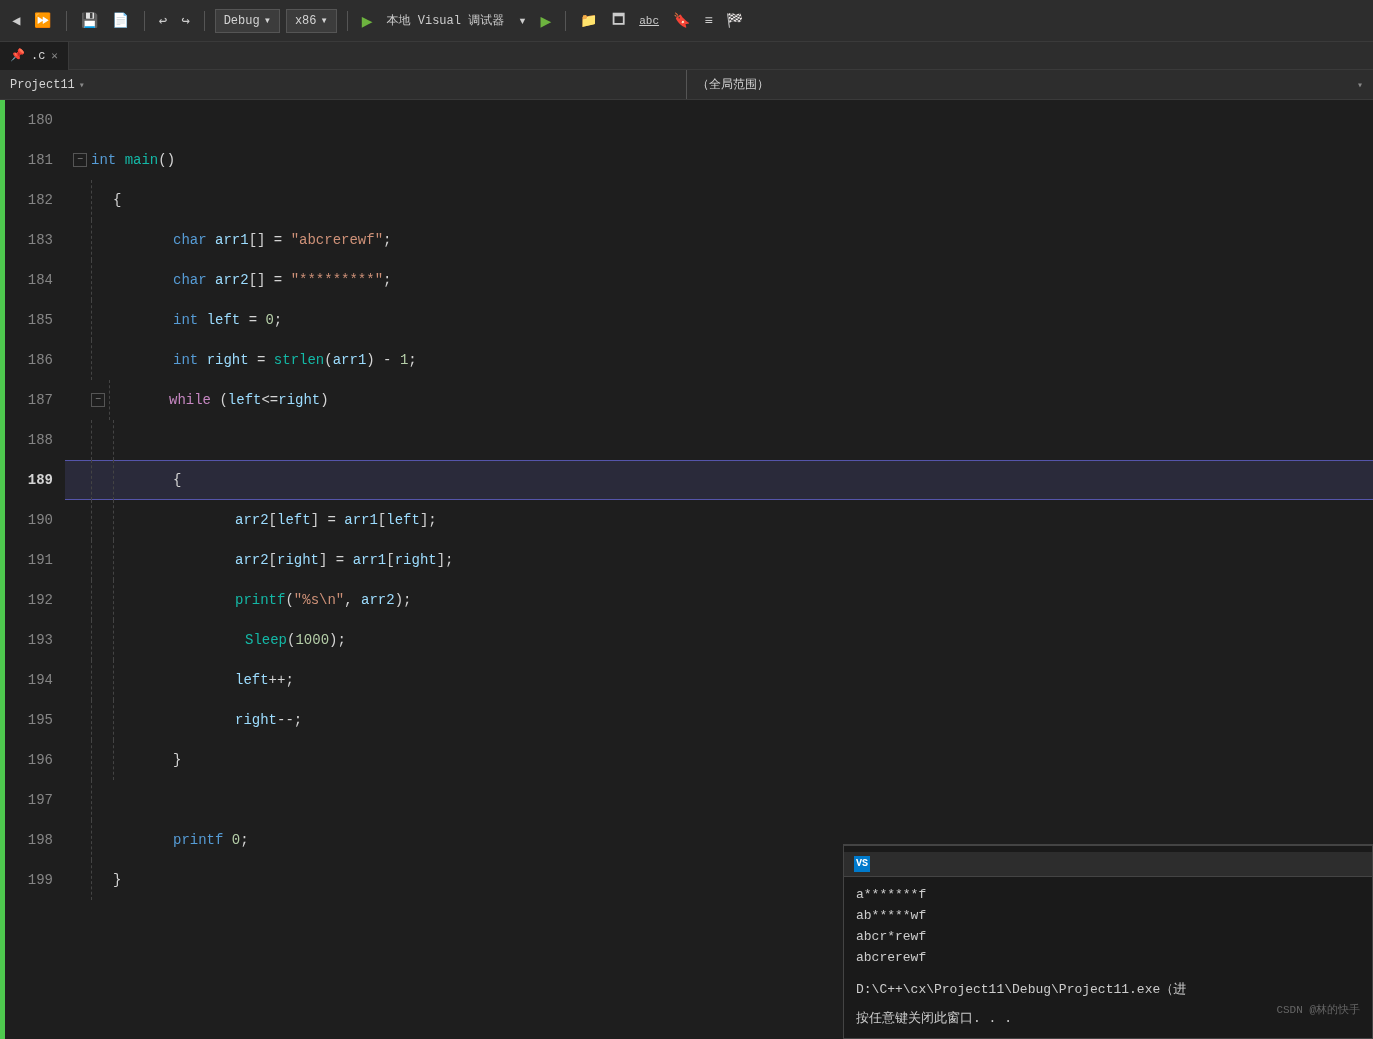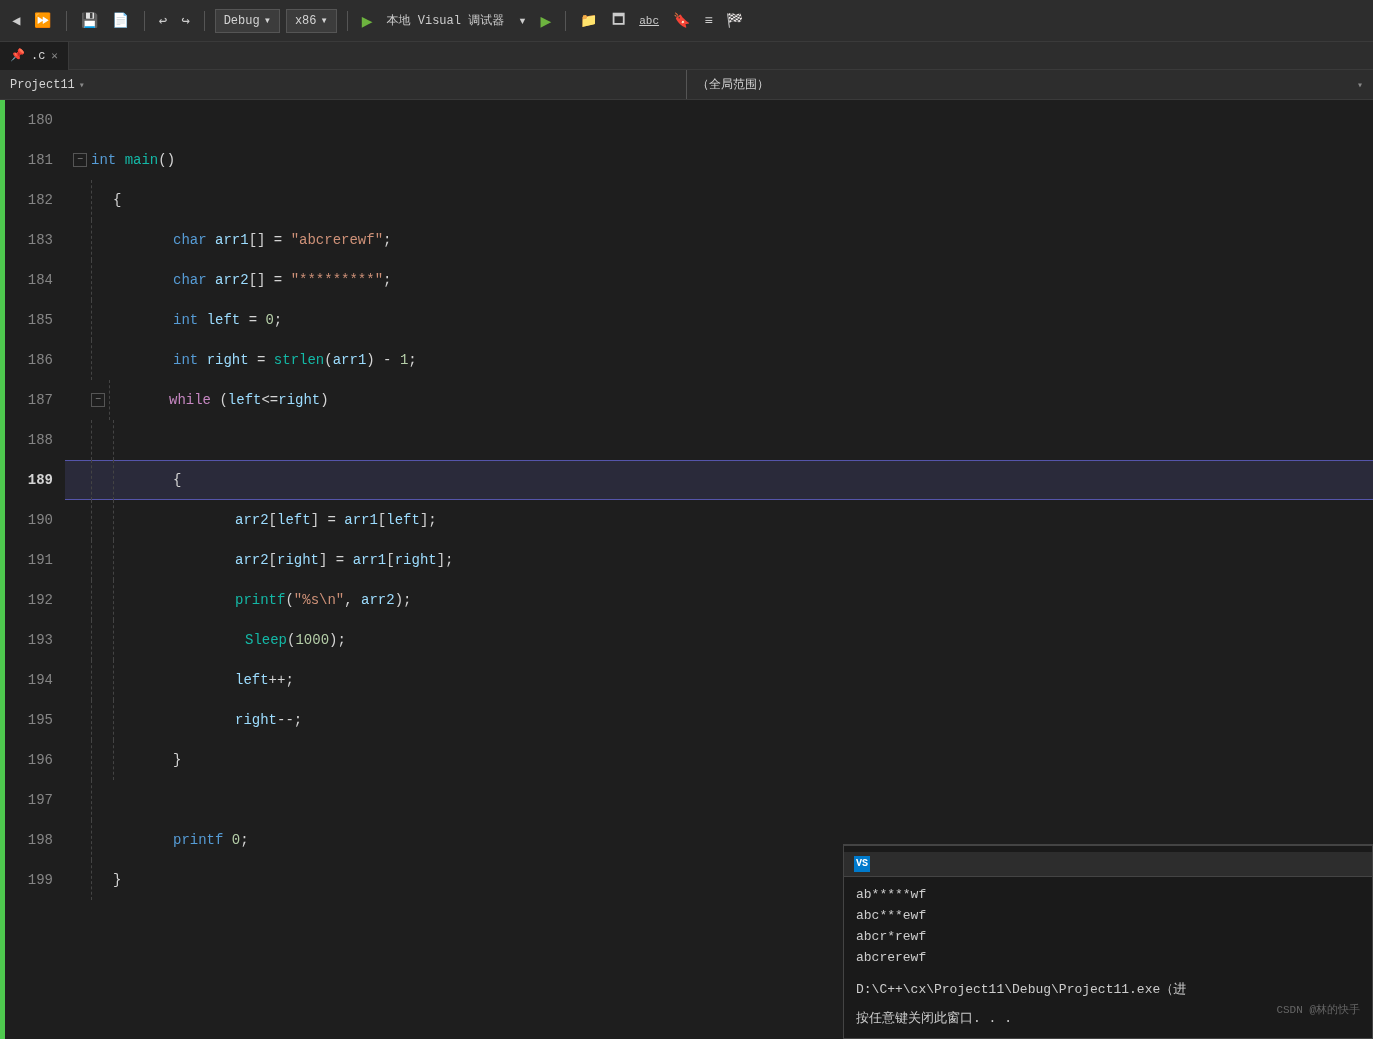--- a/index.html
+++ b/index.html
@@ -472,22 +472,22 @@
       <span style="display:inline-block;width:18px;"></span>
       <span style="display:inline-block;width:20px;border-left:1px dashed #444;height:40px;margin-right:2px;vertical-align:middle;"></span>
       <span class="plain">}</span>
     </div>
 
     <div class="debug-console">
       <div class="debug-console-title">
         <span class="icon-box">VS</span>
       </div>
       <div class="debug-console-content">
+        <span class="debug-line">a*******f</span>
         <span class="debug-line">ab*****wf</span>
-        <span class="debug-line">abc***ewf</span>
         <span class="debug-line">abcr*rewf</span>
         <span class="debug-line">abcrerewf</span>
         <div style="margin-top:12px;"></div>
         <span class="debug-note debug-line">D:\C++\cx\Project11\Debug\Project11.exe（进</span>
         <span class="debug-note debug-line">按任意键关闭此窗口. . .</span>
       </div>
 
       <div class="watermark" style="position:absolute;bottom:8px;right:12px;color:#666;font-size:11px;">CSDN @林的快手</div>
     </div>
 

